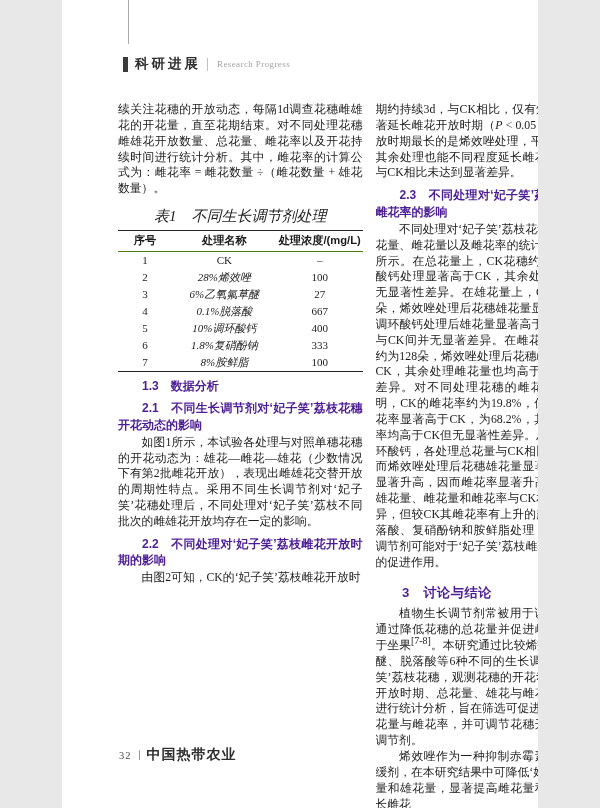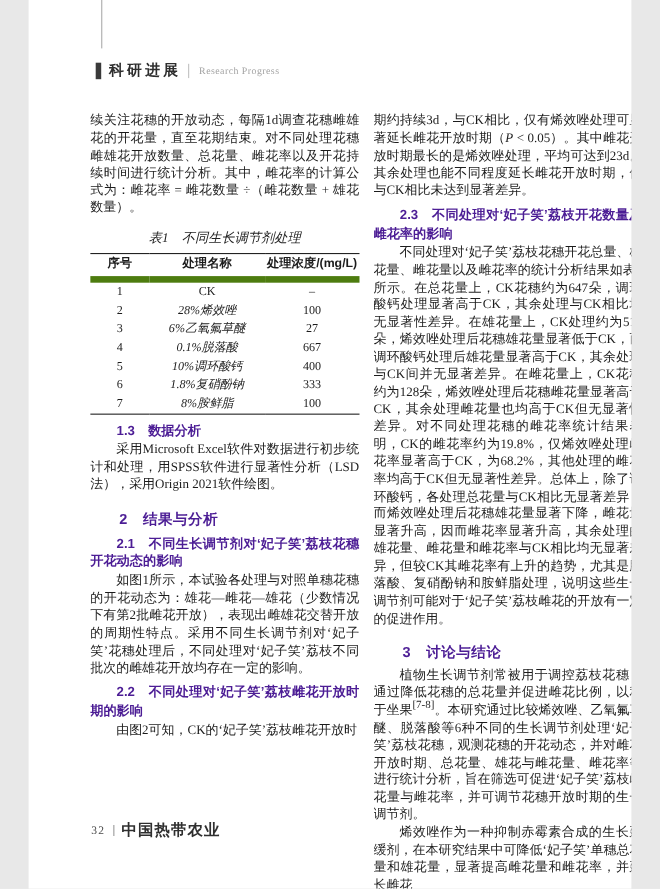--- a/index.html
+++ b/index.html
@@ -1,17 +1,17 @@
 <!DOCTYPE html>
 <html><head>
 <meta charset="utf-8">
 <style>
   html,body { margin:0; padding:0; background:#e8e8e8; }
   .page {
-    position:relative; width:548px; height:808px; margin:0 auto;
+    position:relative; width:476px; height:808px; margin:0 auto;
     background:#ffffff; overflow:hidden;
     font-family:"Liberation Serif","DejaVu Serif",serif; color:#1c1c1c;
   }
   .crop-mark { position:absolute; left:66px; top:0; width:1px; height:44px; background:#ababab; }
 
   .header { position:absolute; left:61px; top:55px; display:flex; align-items:center; }
   .header .accent { width:5px; height:15px; background:#3a3a3a; margin-right:7px; }
   .header .cn {
     font-family:"Liberation Sans","DejaVu Sans",sans-serif; font-weight:bold;
     font-size:13.5px; letter-spacing:3px; color:#2e2e2e;
@@ -23,28 +23,28 @@
   .col { width:244.5px; text-align:justify; font-size:11.8px; line-height:15.85px; overflow:hidden; }
   p { margin:0; }
   p.indent { text-indent:2em; }
   i.var { font-style:italic; }
   sup.ref { font-size:10px; line-height:0; }
 
   h2, h3 { font-family:"Liberation Sans","DejaVu Sans",sans-serif; color:#4c1d95; margin:0; font-weight:bold; }
   h2.sec { font-size:13.2px; line-height:17px; margin:14px 0 5px; text-indent:2em; letter-spacing:0.5px; }
   h3.sub { font-size:12px; line-height:16.3px; margin:6px 0 2px; text-indent:2em; text-align:justify; }
 
-  .table-caption { font-style:italic; text-align:center; font-size:12px; margin:12px 0 5px; color:#222; }
+  .table-caption { font-style:italic; text-align:center; font-size:15px; margin:12px 0 5px; color:#222; }
   table.t1 {
     width:100%; border-collapse:collapse; font-size:11px; line-height:13px;
     border-top:1.6px solid #222; border-bottom:1.6px solid #222;
   }
   .t1 th {
     font-family:"Liberation Sans","DejaVu Sans",sans-serif; font-weight:bold;
-    font-size:11.2px; border-bottom:6px solid #4d7c0f; padding:3px 0 4px; text-align:center;
+    font-size:11.2px; border-bottom:1px solid #4d7c0f; padding:3px 0 4px; text-align:center;
   }
   .t1 td { padding:2px 0; text-align:center; color:#1c1c1c; }
   .t1 td.name { font-style:italic; }
 
   .footer { position:absolute; left:57px; top:746px; display:flex; align-items:center; color:#4a4a4a; }
   .footer .num { font-size:10.5px; letter-spacing:1px; }
   .footer .vsep { width:1px; height:10px; background:#9a9a9a; margin:0 7px; }
   .footer .journal {
     font-family:"Liberation Sans","DejaVu Sans",sans-serif; font-weight:bold;
     font-size:14px; color:#2f2f2f; letter-spacing:1px;
@@ -112,23 +112,21 @@
           </tr>
           <tr>
             <td>7</td>
             <td class="name">8%胺鲜脂</td>
             <td>100</td>
           </tr>
         </tbody>
       </table>
 
       <h3 class="sub">1.3　数据分析</h3>
-      <p class="indent">采用Microsoft Excel软件对数据进行初步统计和处理，用SPSS软件进行显著性分析（LSD法），采用Origin 2021软件绘图。</p>
 
-      <h2 class="sec">2　结果与分析</h2>
       <h3 class="sub">2.1　不同生长调节剂对‘妃子笑’荔枝花穗开花动态的影响</h3>
       <p class="indent">如图1所示，本试验各处理与对照单穗花穗的开花动态为：雄花—雌花—雄花（少数情况下有第2批雌花开放），表现出雌雄花交替开放的周期性特点。采用不同生长调节剂对‘妃子笑’花穗处理后，不同处理对‘妃子笑’荔枝不同批次的雌雄花开放均存在一定的影响。</p>
 
       <h3 class="sub">2.2　不同处理对‘妃子笑’荔枝雌花开放时期的影响</h3>
       <p class="indent">由图2可知，CK的‘妃子笑’荔枝雌花开放时</p>
     </div>
 
     <div class="col">
       <p><span>期约持续3d，与CK相比，仅有烯效唑处理可显著延长雌花开放时期（</span><i class="var">P</i><span> &lt; 0.05）。其中雌花开放时期最长的是烯效唑处理，平均可达到23d。其余处理也能不同程度延长雌花开放时期，但与CK相比未达到显著差异。</span></p>
 

